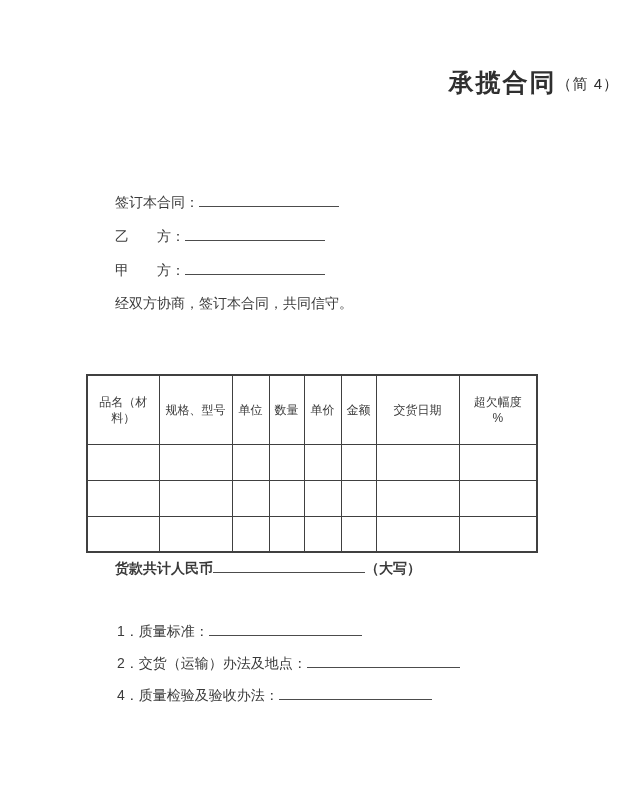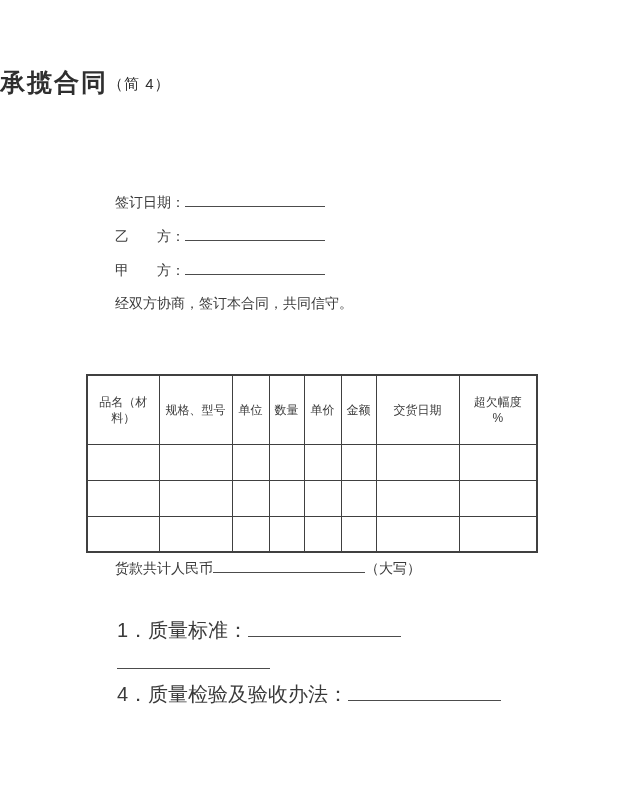--- a/index.html
+++ b/index.html
@@ -12,21 +12,21 @@
     font-family: "Liberation Sans", "DejaVu Sans", sans-serif;
     color: #3a3a3a;
     overflow: hidden;
   }
   
   .title {
     position: absolute;
     top: 66px;
     left: 0;
     width: 100%;
-    text-align: left;
+    text-align: right;
     font-size: 25px;
     font-weight: bold;
     letter-spacing: 2px;
     color: #2f2f2f;
   }
   .title .suffix {
     font-size: 15px;
     font-weight: normal;
     letter-spacing: 1px;
     vertical-align: 2px;
@@ -80,49 +80,50 @@
   table.items th { height: 69px; white-space: pre-line; line-height: 16px; }
   table.items td { height: 36px; }
   
   .total-line {
     position: absolute;
     left: 115px;
     top: 558px;
     font-size: 14px;
     line-height: 19px;
     white-space: nowrap;
+    font-weight: bold;
   }
   .total-line .blank { width: 152px; }
   
   .clauses {
     position: absolute;
     left: 117px;
     top: 621px;
-    font-size: 20px;
+    font-size: 14px;
   }
   .clause-row {
     height: 19px;
     line-height: 19px;
     margin-bottom: 13px;
     white-space: nowrap;
   }
   .clause-row .blank { width: 153px; }
 </style>
 </head>
 <body>
 
 <div class="page">
 
   <div class="title">
     <span>承揽合同</span><span class="suffix">（简 4）</span>
   </div>
 
   <div class="fields">
     <div class="field-row">
-      <span>签订日期：</span><span class="blank"></span>
+      <span>签订本合同：</span><span class="blank"></span>
     </div>
     <div class="field-row">
       <span>乙　　方：</span><span class="blank"></span>
     </div>
     <div class="field-row">
       <span>甲　　方：</span><span class="blank"></span>
     </div>
     <div class="intro">经双方协商，签订本合同，共同信守。</div>
   </div>
 
@@ -176,20 +177,20 @@
 
   <div class="total-line">
     <span>货款共计人民币</span><span class="blank"></span><span>（大写）</span>
   </div>
 
   <div class="clauses">
     <div class="clause-row">
       <span>1．质量标准：</span><span class="blank"></span>
     </div>
     <div class="clause-row">
-      <span class="blank"></span>
+      <span>2．交货（运输）办法及地点：</span><span class="blank"></span>
     </div>
     <div class="clause-row">
       <span>4．质量检验及验收办法：</span><span class="blank"></span>
     </div>
   </div>
 
 </div>
 
 </body></html>

